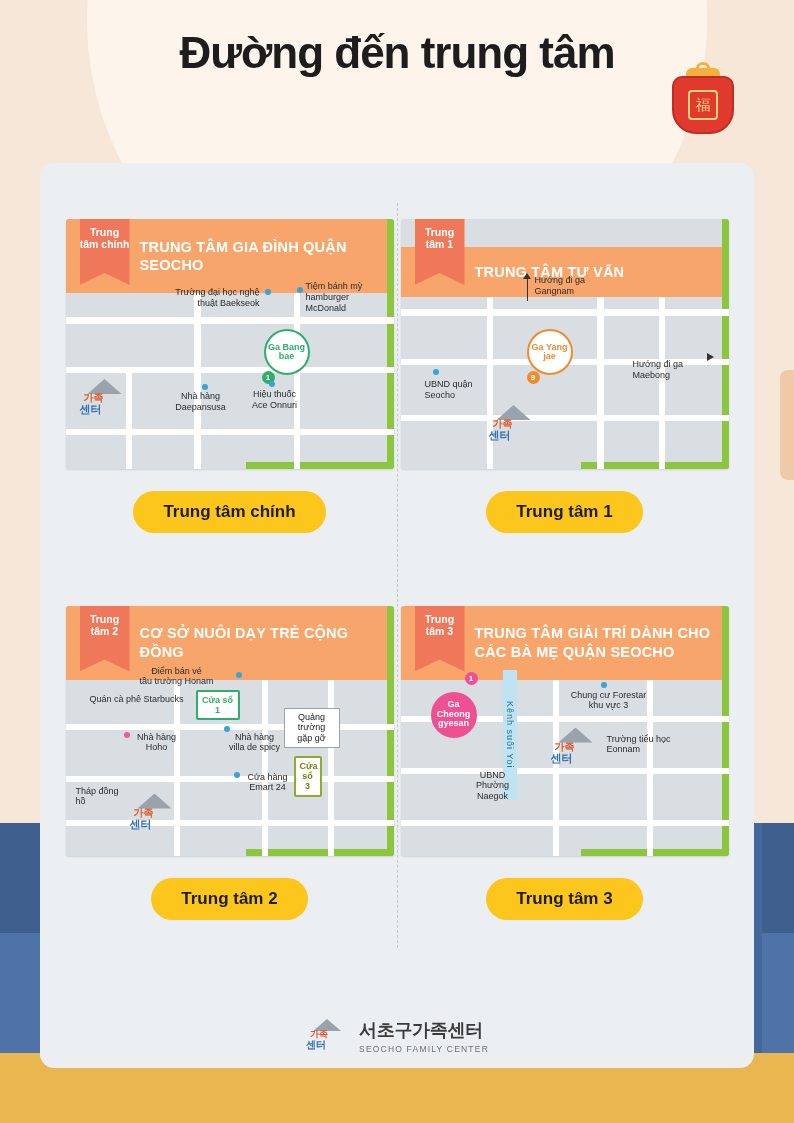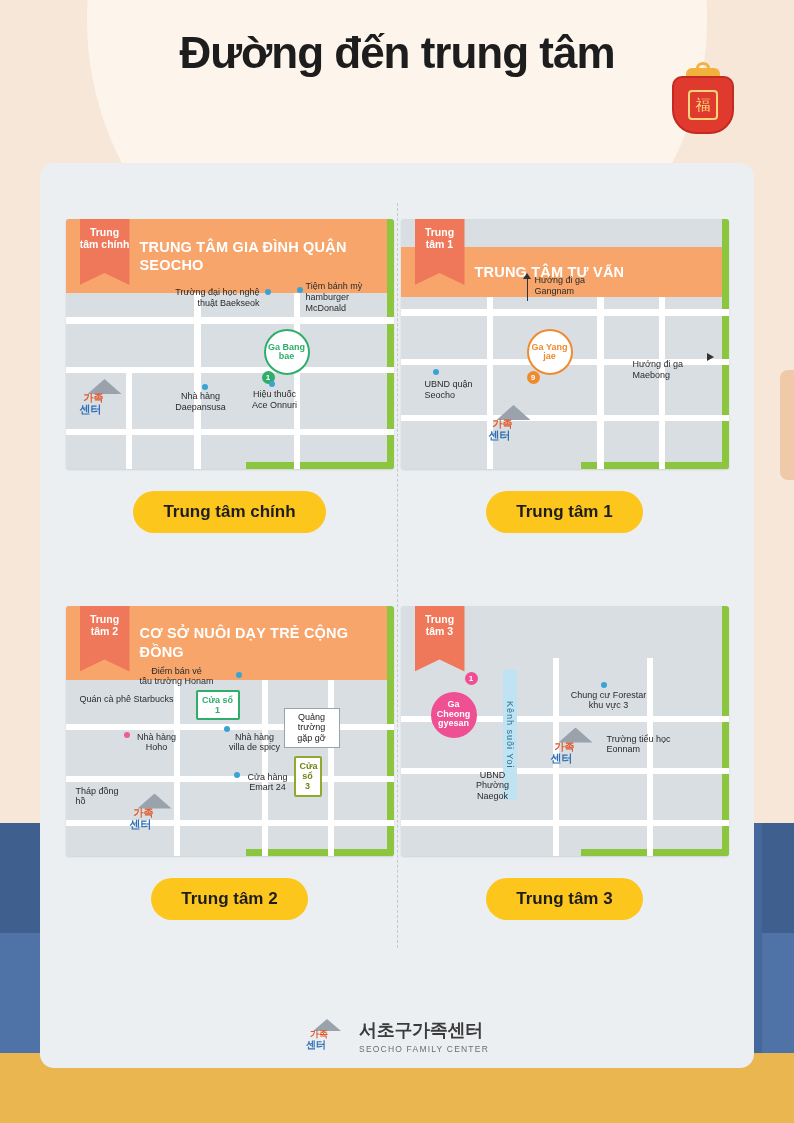--- a/index.html
+++ b/index.html
@@ -356,21 +356,21 @@
           <div class="map-head-title">CƠ SỞ NUÔI DẠY TRẺ
 CỘNG ĐỒNG</div>
         </div>
         <div class="ribbon">Trung
 tâm
 2</div>
 
         <div class="lbl" style="left:56px;top:60px;width:110px">Điểm bán vé
 tầu trường Honam</div>
         <div class="dot" style="left:170px;top:66px"></div>
-        <div class="lbl l" style="left:14px;top:88px;width:130px">Quán cà phê Starbucks</div>
+        <div class="lbl l" style="left:24px;top:88px;width:130px">Quán cà phê Starbucks</div>
         <div class="dot" style="left:140px;top:90px"></div>
 
         <div class="exitbox" style="left:130px;top:84px;width:44px">Cửa sổ
 1</div>
 
         <div class="plainbox" style="left:218px;top:102px;width:56px">Quảng trường
 gặp gỡ</div>
 
         <div class="dot pink" style="left:58px;top:126px"></div>
         <div class="lbl" style="left:56px;top:126px;width:70px">Nhà hàng
@@ -403,20 +403,24 @@
       <div class="map">
         <div class="map-green-edge"></div>
           <div class="map-green-bottom"></div>
 
         <div class="road" style="left:0;top:110px;width:100%;height:6px"></div>
         <div class="road" style="left:0;top:162px;width:100%;height:6px"></div>
         <div class="road" style="left:0;top:214px;width:100%;height:6px"></div>
         <div class="road" style="left:152px;top:52px;width:6px;height:198px"></div>
         <div class="road" style="left:246px;top:52px;width:6px;height:198px"></div>
 
+        <div class="map-head">
+          <div class="map-head-title">TRUNG TÂM GIẢI TRÍ DÀNH
+CHO CÁC BÀ MẸ QUẬN SEOCHO</div>
+        </div>
         <div class="ribbon">Trung
 tâm
 3</div>
 
         <div class="sub-badge pink" style="left:64px;top:66px">1</div>
         <div class="station pink" style="left:30px;top:86px">Ga
 Cheong
 gyesan</div>
 
         <div class="riverlbl" style="left:102px;top:64px;height:130px">Kênh suối Yoi</div>

